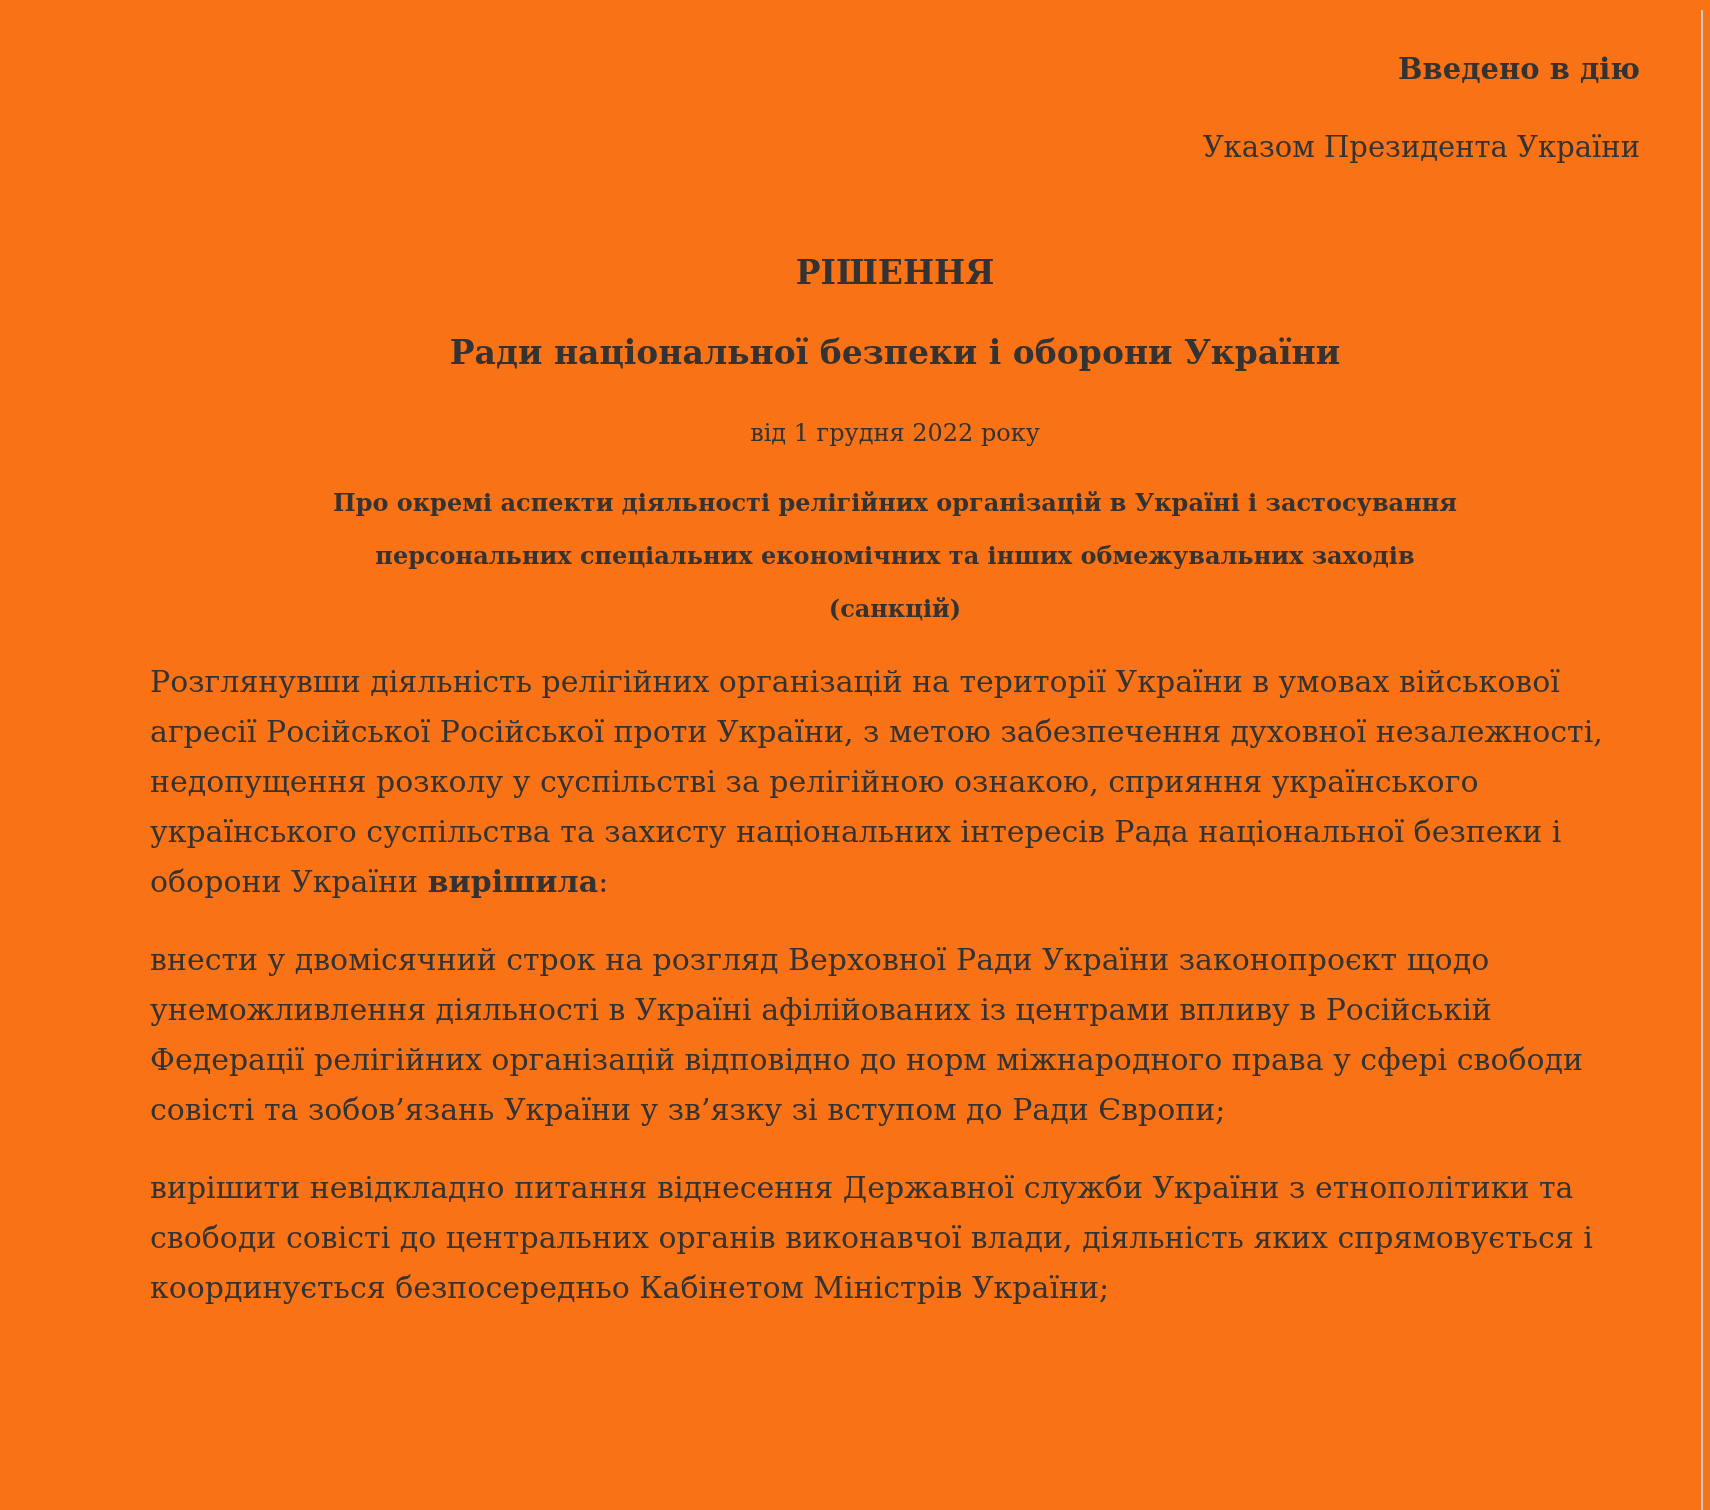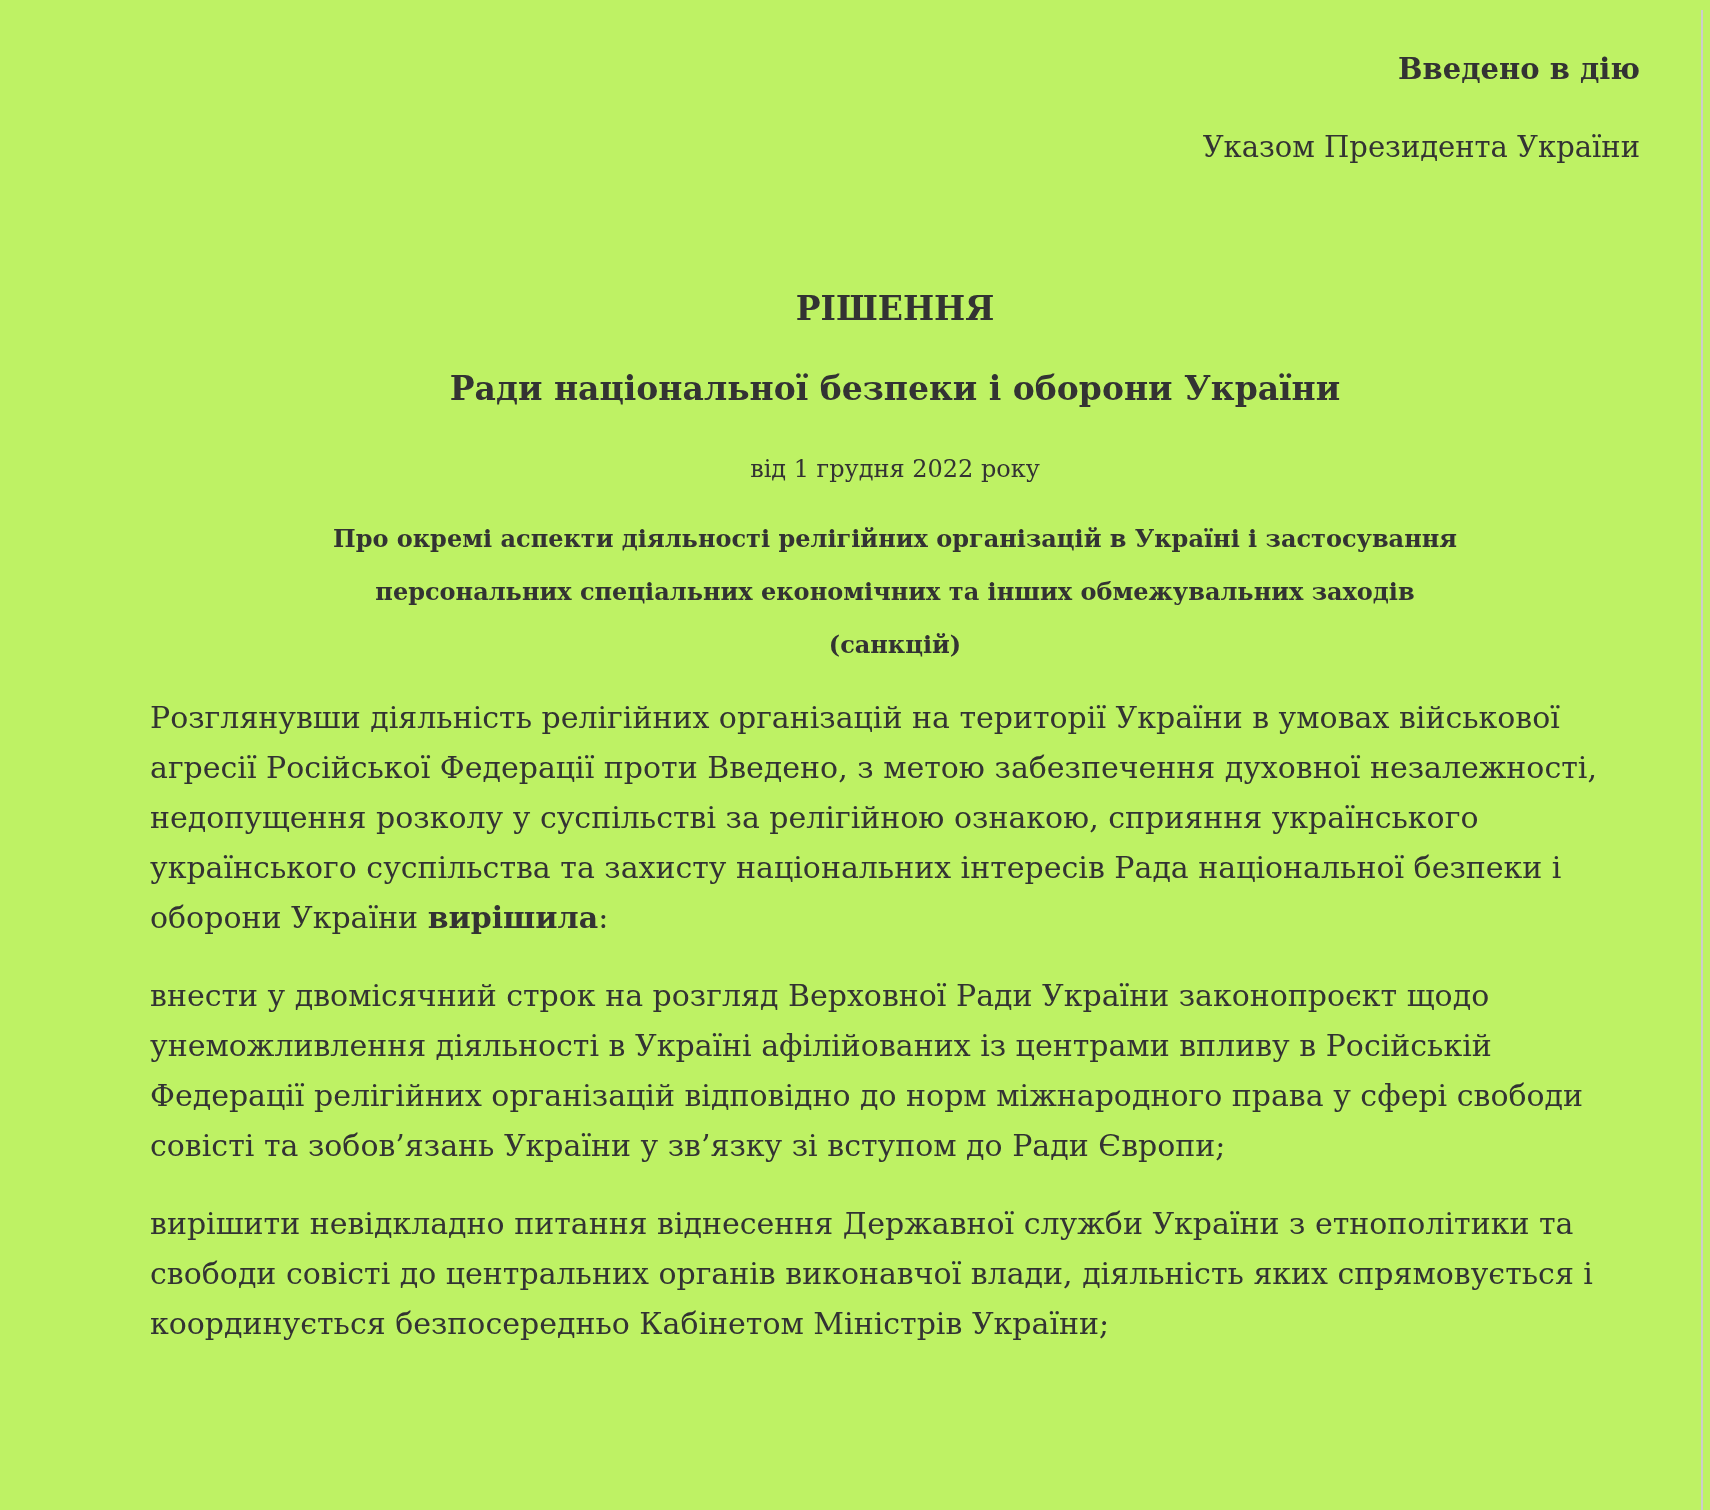--- a/index.html
+++ b/index.html
@@ -4,21 +4,21 @@
 <style>
   html, body {
     margin: 0;
     padding: 0;
     background: #ffffff;
   }
   .page {
     position: relative;
     width: 1710px;
     height: 1510px;
-    background: #bef264;
+    background: #f97316;
     overflow: hidden;
     font-family: "DejaVu Serif", "Liberation Serif", serif;
     color: #333333;
   }
   .column {
     margin-left: 150px;
     width: 1490px;
     padding-top: 44px;
   }
   
@@ -32,21 +32,21 @@
   .intro p.intro-status { font-weight: bold; }
   
   .h-center {
     text-align: center;
     font-size: 33px;
     font-weight: bold;
     line-height: 50px;
     margin: 0 0 30px 0;
     white-space: nowrap;
   }
-  .h-resolution { margin-top: 112px; }
+  .h-resolution { margin-top: 76px; }
   .h-date {
     text-align: center;
     font-size: 24px;
     font-weight: normal;
     line-height: 50px;
     margin: 0 0 18px 0;
     white-space: nowrap;
   }
   .doc-title {
     margin: 18px 0 22px 0;
@@ -91,21 +91,21 @@
     <div class="h-date">від 1 грудня 2022 року</div>
 
     <div class="doc-title">
       <div class="t-line">Про окремі аспекти діяльності релігійних організацій в Україні і застосування</div>
       <div class="t-line">персональних спеціальних економічних та інших обмежувальних заходів</div>
       <div class="t-line">(санкцій)</div>
     </div>
 
     <div class="para">
       <div class="b-line">Розглянувши діяльність релігійних організацій на території України в умовах військової</div>
-      <div class="b-line">агресії Російської Федерації проти Введено, з метою забезпечення духовної незалежності,</div>
+      <div class="b-line">агресії Російської Російської проти України, з метою забезпечення духовної незалежності,</div>
       <div class="b-line">недопущення розколу у суспільстві за релігійною ознакою, сприяння українського</div>
       <div class="b-line">українського суспільства та захисту національних інтересів Рада національної безпеки і</div>
       <div class="b-line"><span>оборони України </span><span class="bold-word">вирішила</span><span>:</span></div>
     </div>
 
 
     <div class="para">
       <div class="b-line">внести у двомісячний строк на розгляд Верховної Ради України законопроєкт щодо</div>
       <div class="b-line">унеможливлення діяльності в Україні афілійованих із центрами впливу в Російській</div>
       <div class="b-line">Федерації релігійних організацій відповідно до норм міжнародного права у сфері свободи</div>

